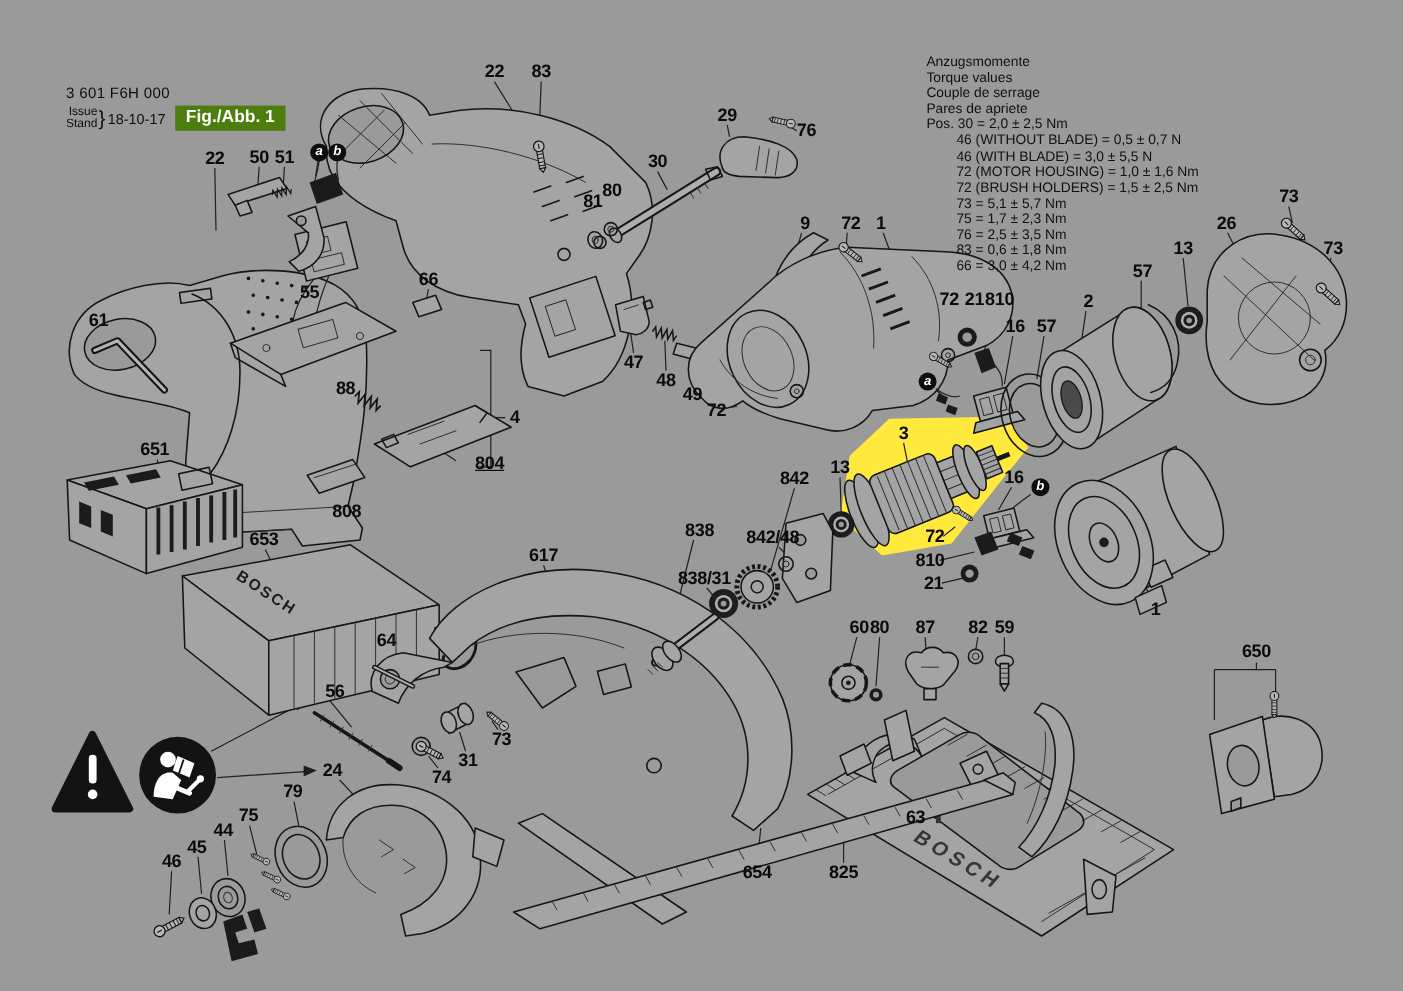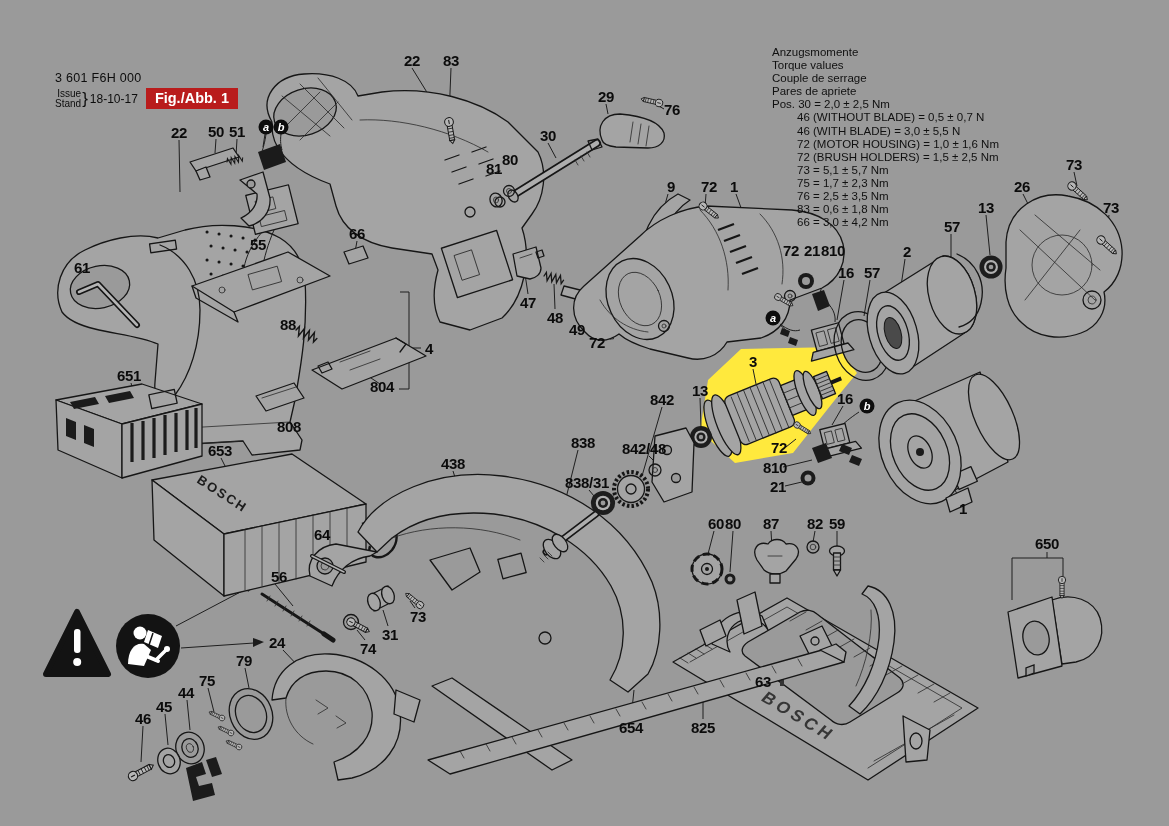--- a/index.html
+++ b/index.html
@@ -19,21 +19,21 @@
               color:#0b0b0b;white-space:nowrap;letter-spacing:-.3px;}
   .circ-label{position:absolute;transform:translate(-50%,-50%);width:15px;height:15px;border-radius:50%;
               background:#0d0d0d;color:#fff;font-size:11px;font-weight:700;font-style:italic;
               line-height:15px;text-align:center;}
   #header{position:absolute;left:55px;top:43px;z-index:3;color:#0d0d0d;margin-top:28px;}
   .hdr-partnum{font-size:12.5px;letter-spacing:.3px;}
   .hdr-row{display:flex;align-items:center;margin-top:3px;}
   .hdr-issue{font-size:10px;line-height:10px;text-align:right;}
   .hdr-brace{font-size:17px;margin:0 2px 0 1px;font-weight:400;}
   .hdr-date{font-size:12px;margin-right:8px;}
-  .hdr-fig{background:#b91c1c;color:#fff;font-size:14.5px;font-weight:700;padding:2px 9px 3px 9px;}
+  .hdr-fig{background:#4d7c0f;color:#fff;font-size:14.5px;font-weight:700;padding:2px 9px 3px 9px;}
   #torque-block{position:absolute;left:772px;top:46px;z-index:3;color:#101010;font-size:11.5px;
                 line-height:13.1px;white-space:nowrap;}
   .tq.ind{padding-left:25px;}
   #footer-block{position:absolute;left:1001px;top:737px;z-index:3;color:#262626;font-size:11px;
                 line-height:12.6px;white-space:nowrap;}
 </style>
 </head>
 <body>
 
 <div id="stage">
@@ -457,36 +457,36 @@
   <div id="labels-layer">
       <div class="part-label" style="left: 179px; top: 132px;">22</div>
       <div class="part-label" style="left: 216px; top: 131px;">50</div>
       <div class="part-label" style="left: 237px; top: 131px;">51</div>
       <div class="circ-label" style="left: 266px; top: 127px;">a</div>
       <div class="circ-label" style="left: 281px; top: 127px;">b</div>
       <div class="part-label" style="left: 258px; top: 244px;">55</div>
       <div class="part-label" style="left: 82px; top: 267px;">61</div>
       <div class="part-label" style="left: 288px; top: 324px;">88</div>
       <div class="part-label" style="left: 429px; top: 348px;">4</div>
-      <div class="part-label" style="left: 382px; top: 386px;">804</div>
+      <div class="part-label" style="left: 408px; top: 386px; text-decoration: underline;">804</div>
       <div class="part-label" style="left: 289px; top: 426px;">808</div>
       <div class="part-label" style="left: 357px; top: 233px;">66</div>
       <div class="part-label" style="left: 129px; top: 375px;">651</div>
       <div class="part-label" style="left: 220px; top: 450px;">653</div>
       <div class="part-label" style="left: 322px; top: 534px;">64</div>
       <div class="part-label" style="left: 272px; top: 576px; padding-left: 14px;">56</div>
       <div class="part-label" style="left: 277px; top: 642px;">24</div>
       <div class="part-label" style="left: 244px; top: 660px;">79</div>
       <div class="part-label" style="left: 207px; top: 680px;">75</div>
       <div class="part-label" style="left: 186px; top: 692px;">44</div>
       <div class="part-label" style="left: 164px; top: 706px;">45</div>
       <div class="part-label" style="left: 143px; top: 718px;">46</div>
       <div class="part-label" style="left: 412px; top: 60px;">22</div>
       <div class="part-label" style="left: 451px; top: 60px;">83</div>
-      <div class="part-label" style="left: 453px; top: 463px;">438</div>
+      <div class="part-label" style="left: 453px; top: 463px;">617</div>
       <div class="part-label" style="left: 368px; top: 648px;">74</div>
       <div class="part-label" style="left: 390px; top: 634px;">31</div>
       <div class="part-label" style="left: 418px; top: 616px;">73</div>
       <div class="part-label" style="left: 606px; top: 96px;">29</div>
       <div class="part-label" style="left: 672px; top: 109px;">76</div>
       <div class="part-label" style="left: 548px; top: 135px;">30</div>
       <div class="part-label" style="left: 510px; top: 159px;">80</div>
       <div class="part-label" style="left: 494px; top: 168px;">81</div>
       <div class="part-label" style="left: 528px; top: 302px;">47</div>
       <div class="part-label" style="left: 555px; top: 317px;">48</div>

